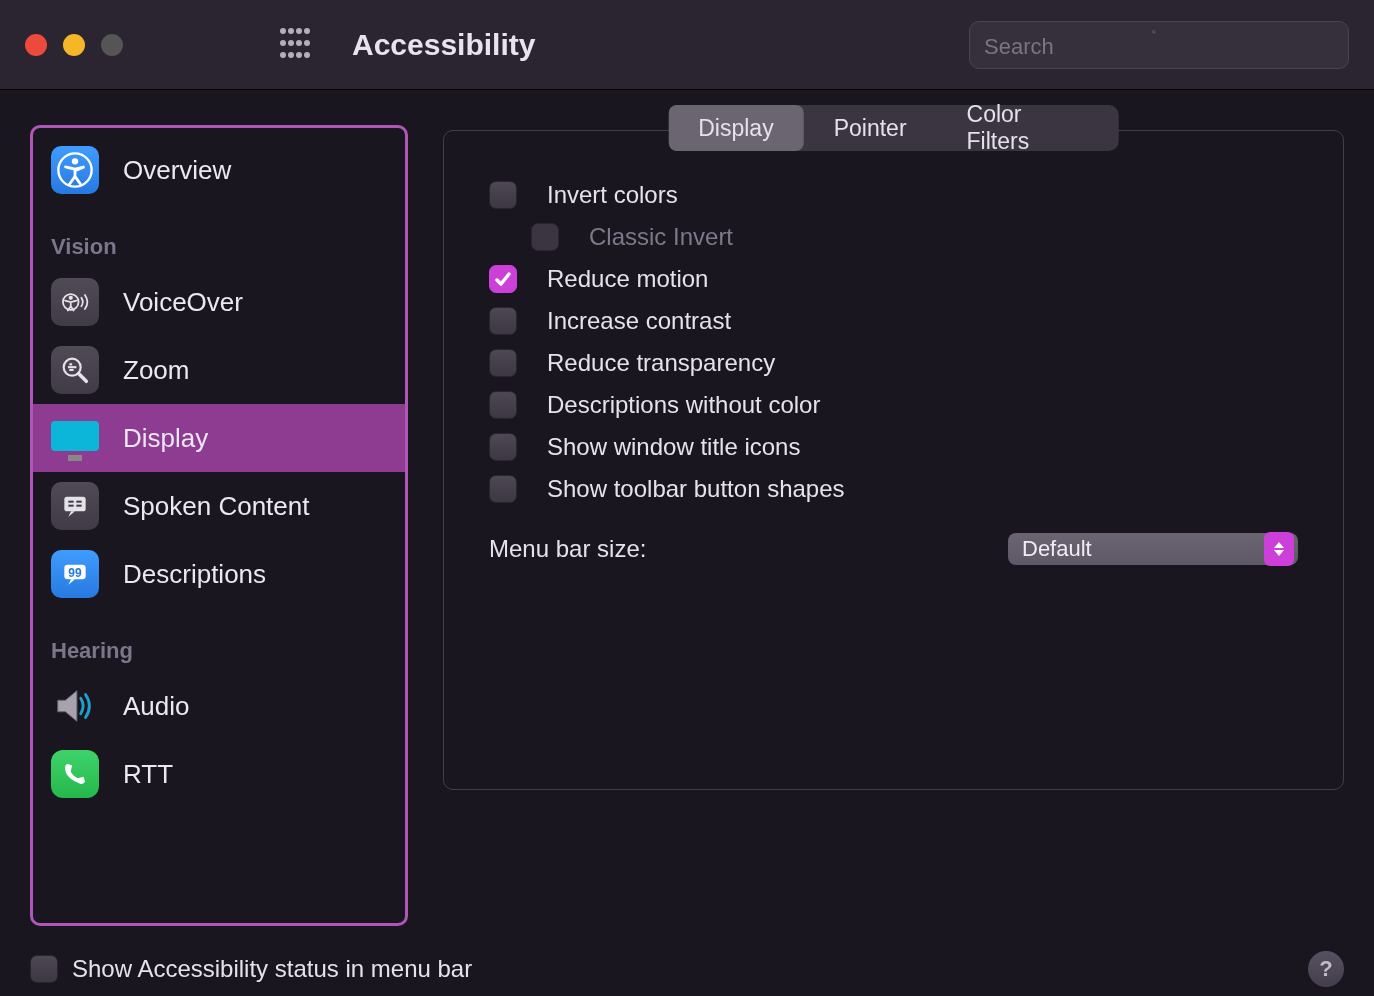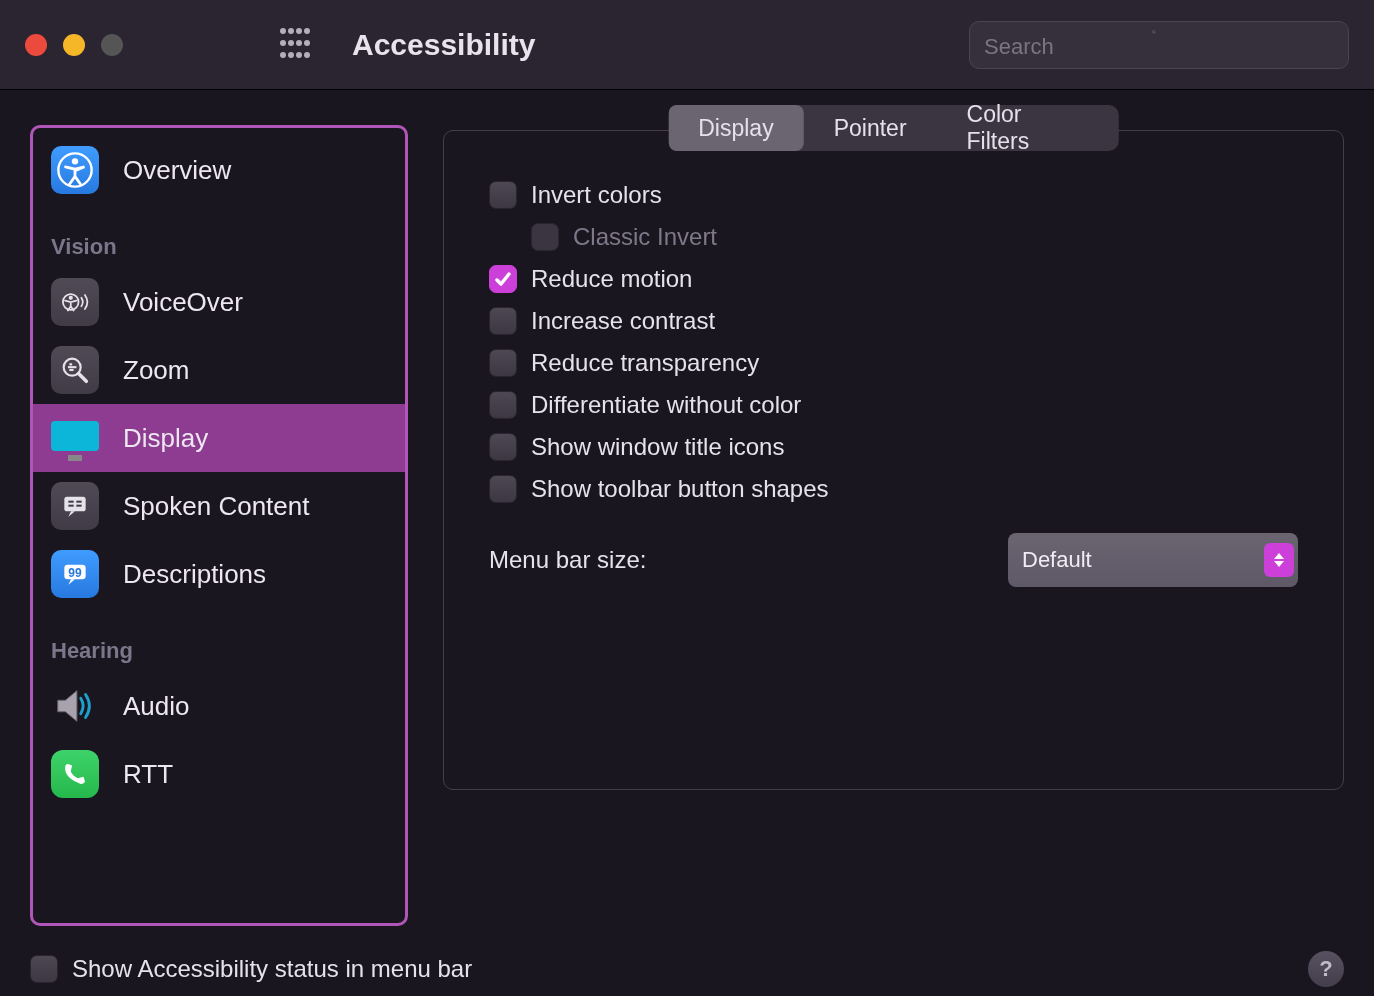--- a/index.html
+++ b/index.html
@@ -124,42 +124,42 @@
     .panel {
       border: 1px solid #443e4c;
       border-radius: 10px;
       margin-top: 5px;
       padding: 50px 45px 35px 45px;
       height: 660px;
     }
     .check-row {
       display: flex;
       align-items: center;
-      gap: 14px;
+      gap: 30px;
       font-size: 24px;
       color: #e6e2ea;
       margin-bottom: 14px;
     }
     .check-row.nested { margin-left: 42px; color: #7e7888; }
     .checkbox {
       width: 28px; height: 28px;
       border-radius: 7px;
       background: linear-gradient(#4e4854, #3c3742);
       border: 1px solid #2a2530;
       display: flex;
       align-items: center;
       justify-content: center;
       flex: 0 0 28px;
     }
     .checkbox.checked { background: #cc40d9; border-color: #cc40d9; }
     .checkbox.checked svg { width: 20px; height: 20px; }
     .checkbox.disabled { background: #3a3540; border-color: #2a2530; }
     .field-row { display: flex; align-items: center; gap: 16px; margin-top: 30px; font-size: 24px; color: #e6e2ea; justify-content: space-between; }
     .select {
-      height: 54px;
+      height: 32px;
       display: flex;
       align-items: center;
       background: linear-gradient(#6b6572, #5e5867);
       border-radius: 8px;
       padding: 0 4px 0 14px;
       width: 290px;
       justify-content: space-between;
     }
     .select-text { color: #f0ecf4; font-size: 22px; }
     .select-stepper {
@@ -389,21 +389,21 @@
       <div class="check-row">
         <div class="checkbox"></div>
         <span>Increase contrast</span>
       </div>
       <div class="check-row">
         <div class="checkbox"></div>
         <span>Reduce transparency</span>
       </div>
       <div class="check-row">
         <div class="checkbox"></div>
-        <span>Differentiate without color</span>
+        <span>Descriptions without color</span>
       </div>
       <div class="check-row">
         <div class="checkbox"></div>
         <span>Show window title icons</span>
       </div>
       <div class="check-row">
         <div class="checkbox"></div>
         <span>Show toolbar button shapes</span>
       </div>
 

